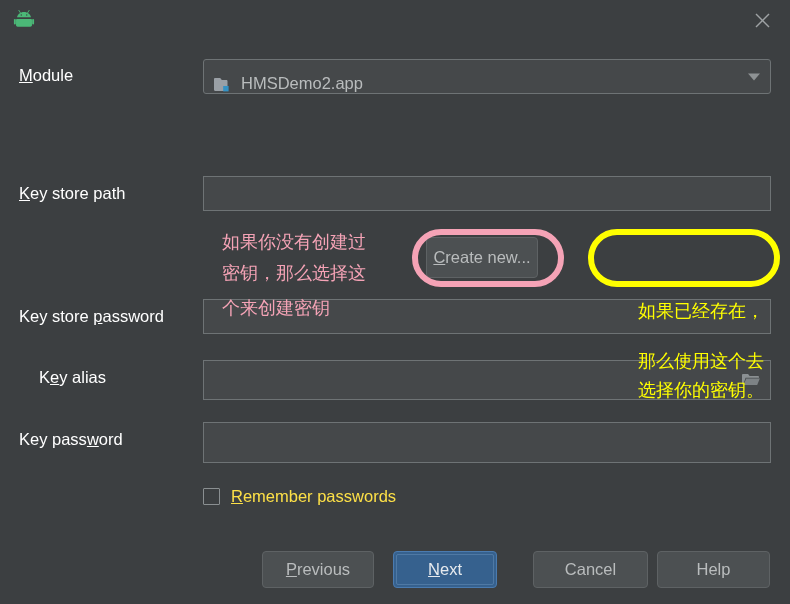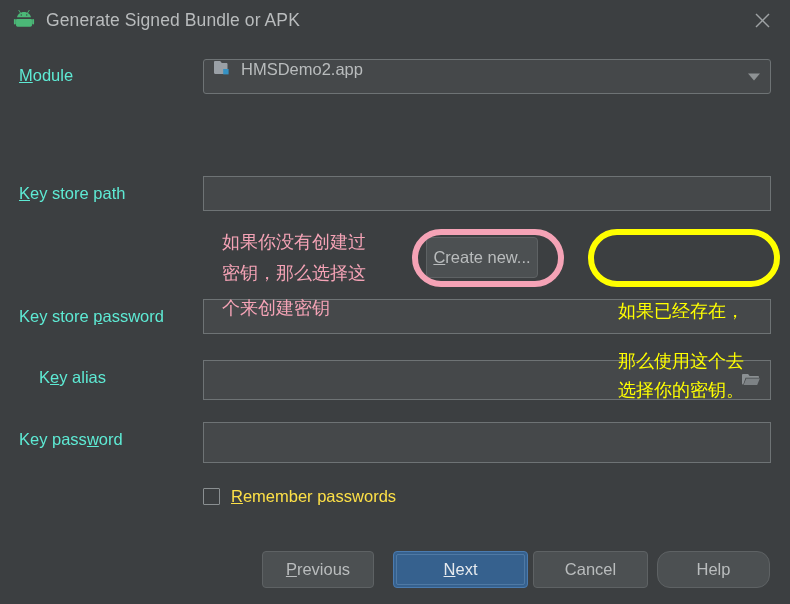--- a/index.html
+++ b/index.html
@@ -47,41 +47,41 @@
     display: flex;
     align-items: center;
     justify-content: center;
   }
   .close-btn svg { display: block; }
 
   
   .label {
     position: absolute;
     font-size: 16.5px;
-    color: #5eead4;
+    color: #ffffff;
     white-space: nowrap;
   }
   .label u { text-decoration: underline; text-underline-offset: 1px; }
 
   .field {
     position: absolute;
     background: #45484a;
     border: 1px solid #6e7375;
     box-sizing: border-box;
     display: flex;
     align-items: center;
   }
   .combo {
     position: absolute;
     background: #45484a;
     border: 1px solid #6e7375;
     border-radius: 3px;
     box-sizing: border-box;
     display: flex;
-    align-items: flex-start;
+    align-items: flex-end;
   }
   .combo-icon {
     margin-left: 10px;
     width: 19px; height: 16px;
     flex: none;
   }
   .combo-text {
     margin-left: 8px;
     font-size: 16.5px;
     color: #b9bcbd;
@@ -153,21 +153,21 @@
 
   
   .anno {
     position: absolute;
     font-size: 18px;
     line-height: 40px;
     white-space: nowrap;
     font-family: "DejaVu Sans", sans-serif;
   }
   .anno.pink { color: #f5a3b6; }
-  .anno.yellow { color: #ffff00; }
+  .anno.yellow { color: #ffff00; margin-left: 20px; }
 
   .anno-shape {
     position: absolute;
     pointer-events: none;
   }
 </style>
 </head>
 <body>
 
 <div class="dialog">
@@ -182,21 +182,20 @@
           <rect x="20.9" y="10.8" width="2.1" height="6" rx="1.05"></rect>
         </g>
         <g stroke="#4bb877" stroke-width="1" stroke-linecap="round">
           <line x1="6.4" y1="1.5" x2="8" y2="4"></line>
           <line x1="17.6" y1="1.5" x2="16" y2="4"></line>
         </g>
         <circle cx="9" cy="6.6" r=".75" fill="#3c3f41"></circle>
         <circle cx="15" cy="6.6" r=".75" fill="#3c3f41"></circle>
       </svg>
     </span>
-    <span class="title-text">Generate Signed Bundle or APK</span>
     <div class="close-btn">
       <svg width="19" height="19" viewBox="0 0 19 19">
         <line x1="3" y1="3" x2="16" y2="16" stroke="#9ea2a4" stroke-width="1.4"></line>
         <line x1="16" y1="3" x2="3" y2="16" stroke="#9ea2a4" stroke-width="1.4"></line>
       </svg>
     </div>
   </div>
 
   <div class="label" style="left:19px; top:66px;"><u>M</u><span>odule</span></div>
   <div class="combo" style="left:203px; top:59px; width:568px; height:35px;">
@@ -234,28 +233,28 @@
   <div class="field" style="left:203px; top:422px; width:568px; height:41px;"></div>
 
   <div class="checkrow" style="left:203px; top:487px;">
     <span class="checkbox"></span>
     <span class="ctext"><span></span><u>R</u><span>emember passwords</span></span>
   </div>
 
   <div class="btn" style="left:262px; top:551px; width:112px; height:37px;">
       <span><span></span><u>P</u><span>revious</span></span>
     </div>
-  <div class="btn primary" style="left:393px; top:551px; width:135px; height:37px;text-align:right;">
+  <div class="btn primary" style="left:393px; top:551px; width:104px; height:37px;text-align:right;">
       <span class="focusring"></span>
       <span><span></span><u>N</u><span>ext</span></span>
     </div>
   <div class="btn" style="left:524px; top:551px; width:115px; height:37px;margin-left:9px;">
       <span>Cancel</span>
     </div>
-  <div class="btn" style="left:657px; top:551px; width:113px; height:37px;border-radius:13px;">
+  <div class="btn" style="left:657px; top:551px; width:113px; height:37px;">
       <span>Help</span>
     </div>
 
   <svg class="anno-shape" style="left:408px; top:224px;" width="160" height="68">
     <rect x="7" y="8" width="146" height="52" rx="26" ry="26" fill="none" stroke="#f5a3b6" stroke-width="6"></rect>
   </svg>
 
   <svg class="anno-shape" style="left:584px; top:224px;" width="200" height="68">
     <rect x="7" y="8" width="186" height="52" rx="26" ry="26" fill="none" stroke="#ffff00" stroke-width="6"></rect>
   </svg>

